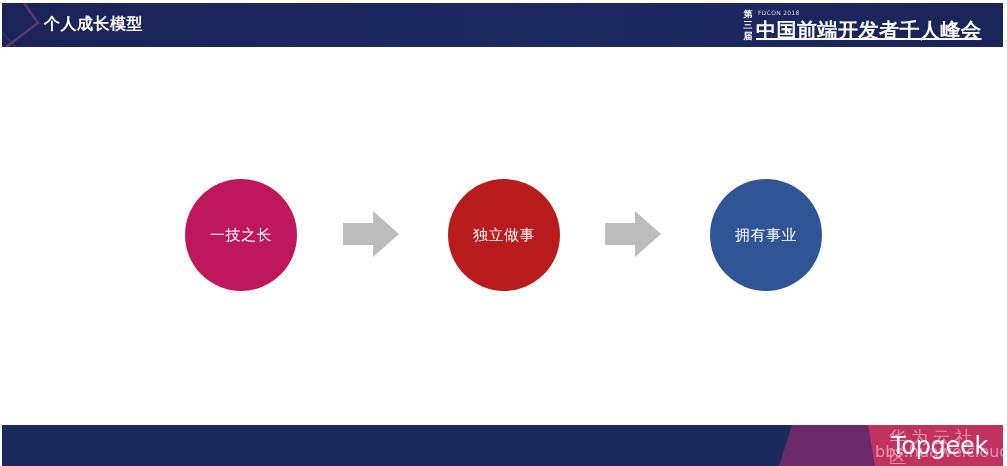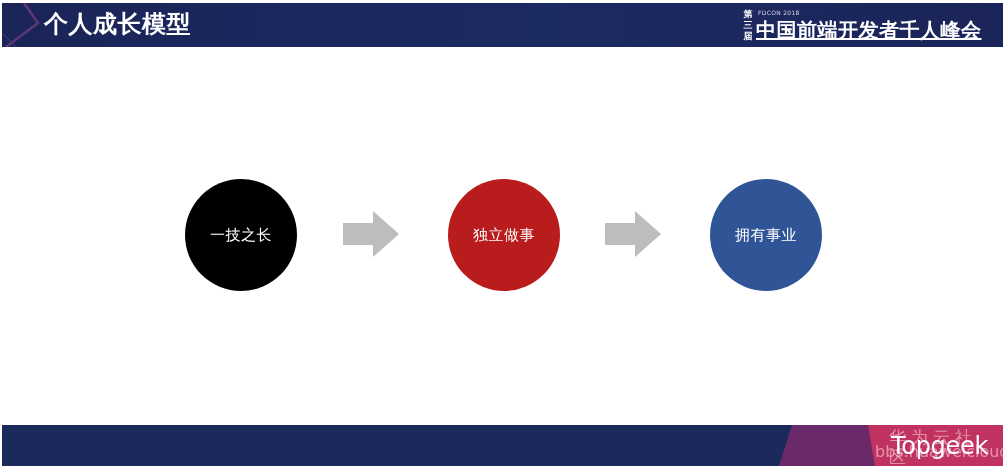--- a/index.html
+++ b/index.html
@@ -30,21 +30,21 @@
   }
   .header-deco {
     position: absolute;
     left: 0; top: 0;
     width: 60px; height: 44px;
   }
   .header-title {
     position: absolute;
     left: 42px; top: 8px;
     color: #ffffff;
-    font-size: 24px;
+    font-size: 16px;
     font-weight: bold;
     letter-spacing: 0.5px;
     line-height: 26px;
   }
   .event-brand {
     position: absolute;
     right: 6px; top: 2px;
     height: 40px;
     width: 255px;
   }
@@ -153,21 +153,21 @@
         <div>第</div>
         <div>三</div>
         <div>届</div>
       </div>
       <div class="event-code">FDCON 2018</div>
       <div class="event-name">中国前端开发者千人峰会</div>
     </div>
   </div>
 
   <div>
-    <div class="circle" style="left:185px; top:179px; background:#000000;justify-content:center;">
+    <div class="circle" style="left:185px; top:179px; background:#be185d;justify-content:center;">
       <span>一技之长</span>
     </div>
 
     <svg class="arrow" style="left:343px; top:211px;" viewBox="0 0 56 46">
       <polygon points="0,12 30,12 30,0 56,23 30,46 30,34 0,34" fill="#BDBDBD"></polygon>
     </svg>
 
     <div class="circle" style="left:448px; top:179px; background:#b91c1c;">
       <span>独立做事</span>
     </div>

